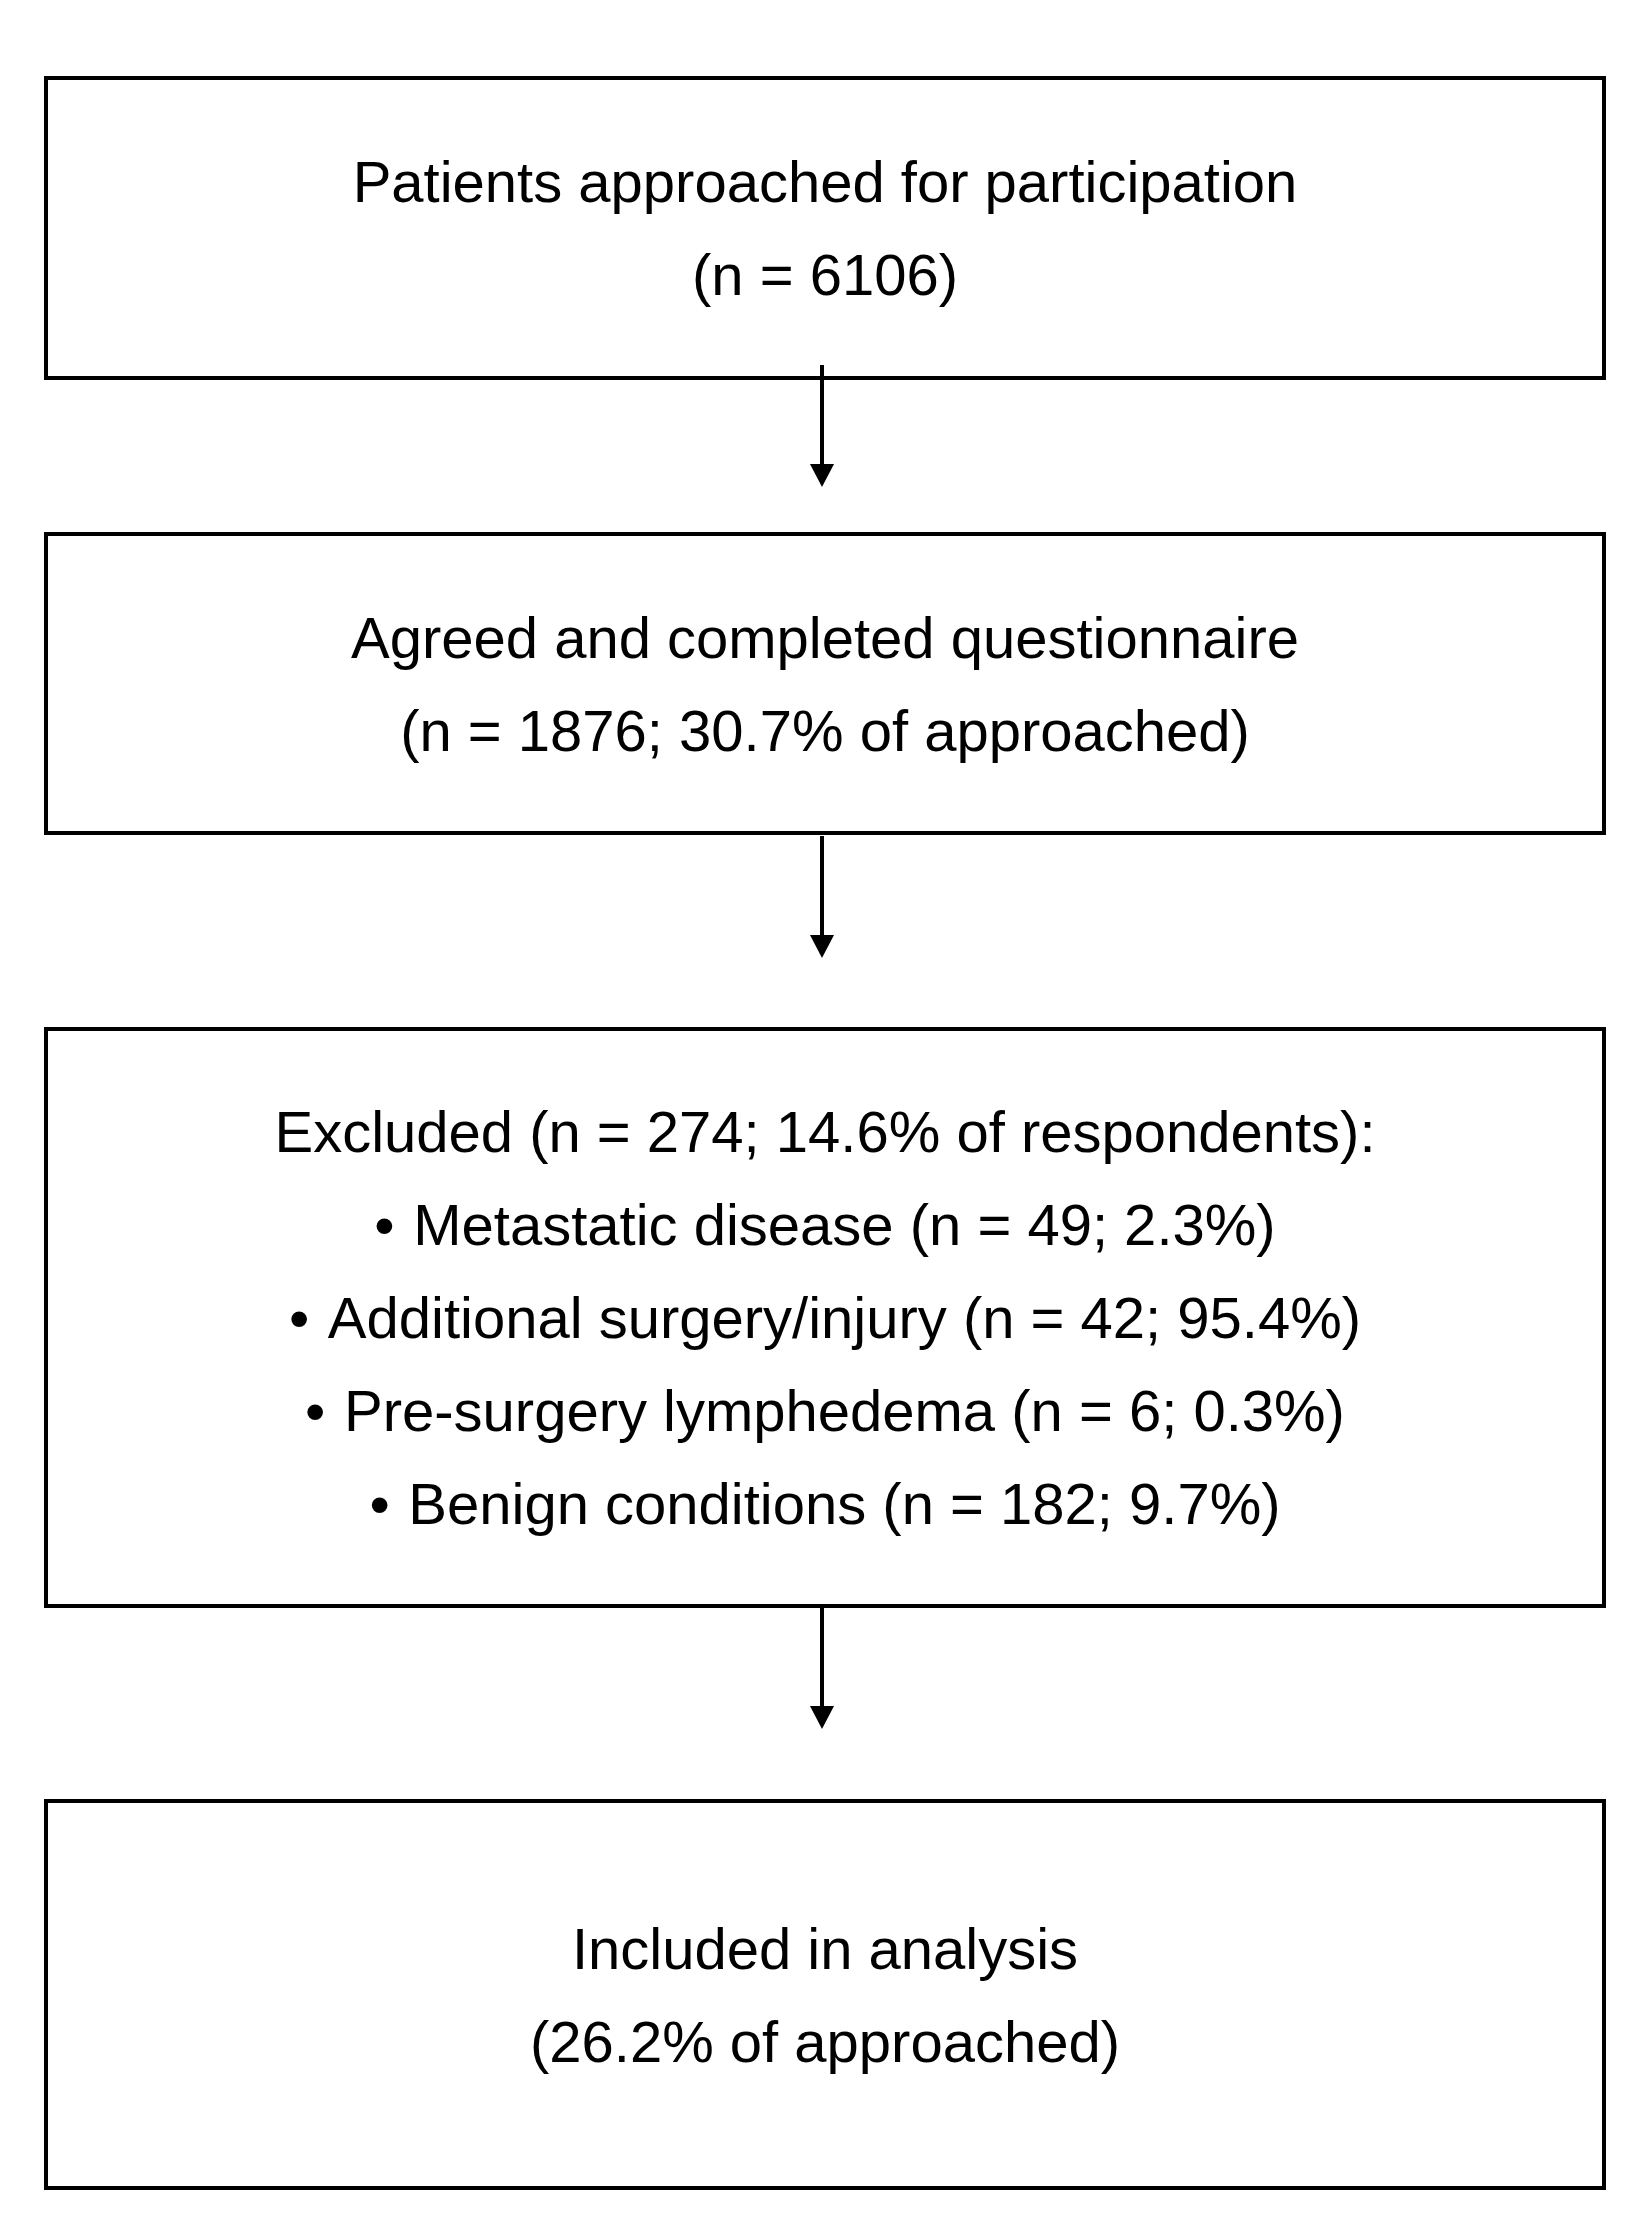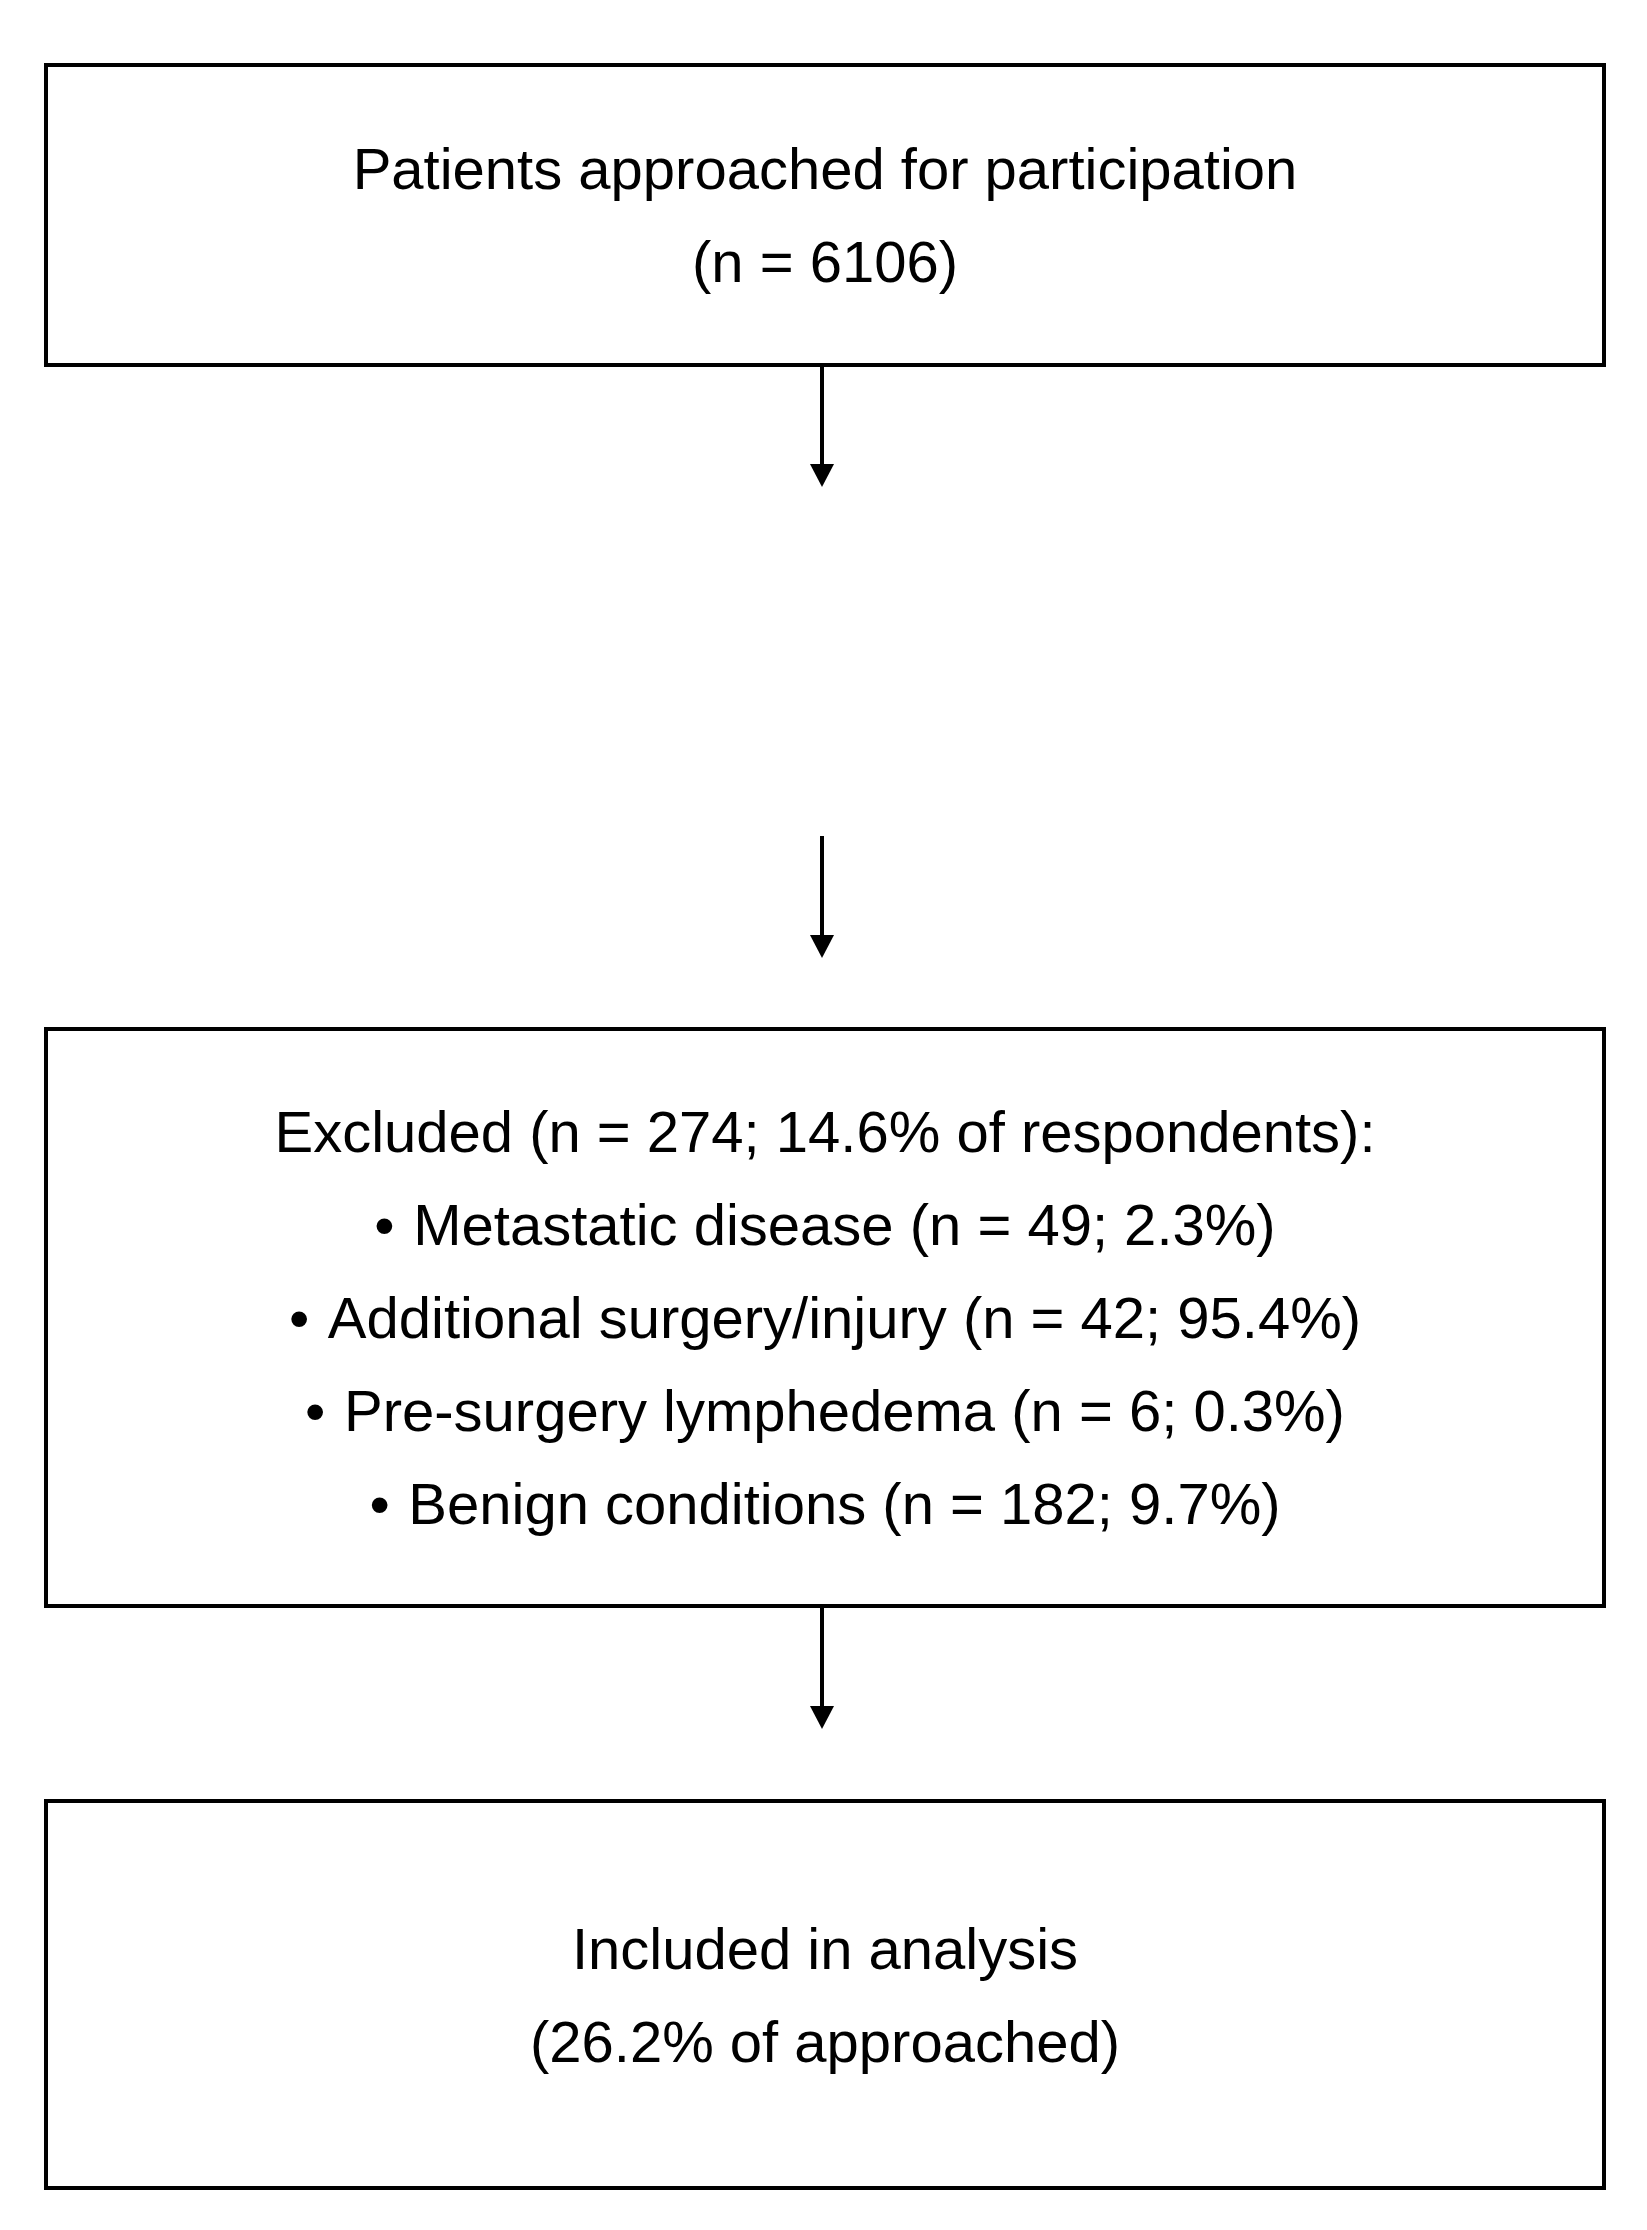--- a/index.html
+++ b/index.html
@@ -24,21 +24,21 @@
     background: var(--bg-color, #ffffff);
     display: flex;
     flex-direction: column;
     justify-content: center;
     align-items: center;
     text-align: center;
     font-size: 58px;
     line-height: 93px;
     font-weight: 400;
   }
-  .box-1 { top: 63px;   height: 304px; }
+  .box-1 { top: 76px;   height: 304px; }
   .box-2 { top: 532px;  height: 303px; }
   .box-3 { top: 1027px; height: 581px; }
   .box-4 { top: 1799px; height: 391px; }
   .line { white-space: nowrap; }
   .bullet-line { display: flex; align-items: center; }
   .bullet-marker {
     margin-right: 18.6px;
   }
   .arrow {
     position: absolute;
@@ -72,20 +72,24 @@
   <div class="box box-1">
     <div class="line">Patients approached for participation</div>
     <div class="line">(n = 6106)</div>
   </div>
 
   <div class="arrow arrow-1">
     <div class="arrow-line"></div>
     <div class="arrow-head"></div>
   </div>
 
+  <div class="box box-2">
+    <div class="line">Agreed and completed questionnaire</div>
+    <div class="line">(n = 1876; 30.7% of approached)</div>
+  </div>
 
   <div class="arrow arrow-2">
     <div class="arrow-line"></div>
     <div class="arrow-head"></div>
   </div>
 
   <div class="box box-3">
     <div class="line">Excluded (n = 274; 14.6% of respondents):</div>
     <div class="line bullet-line">
       <span class="bullet-marker">•</span>

